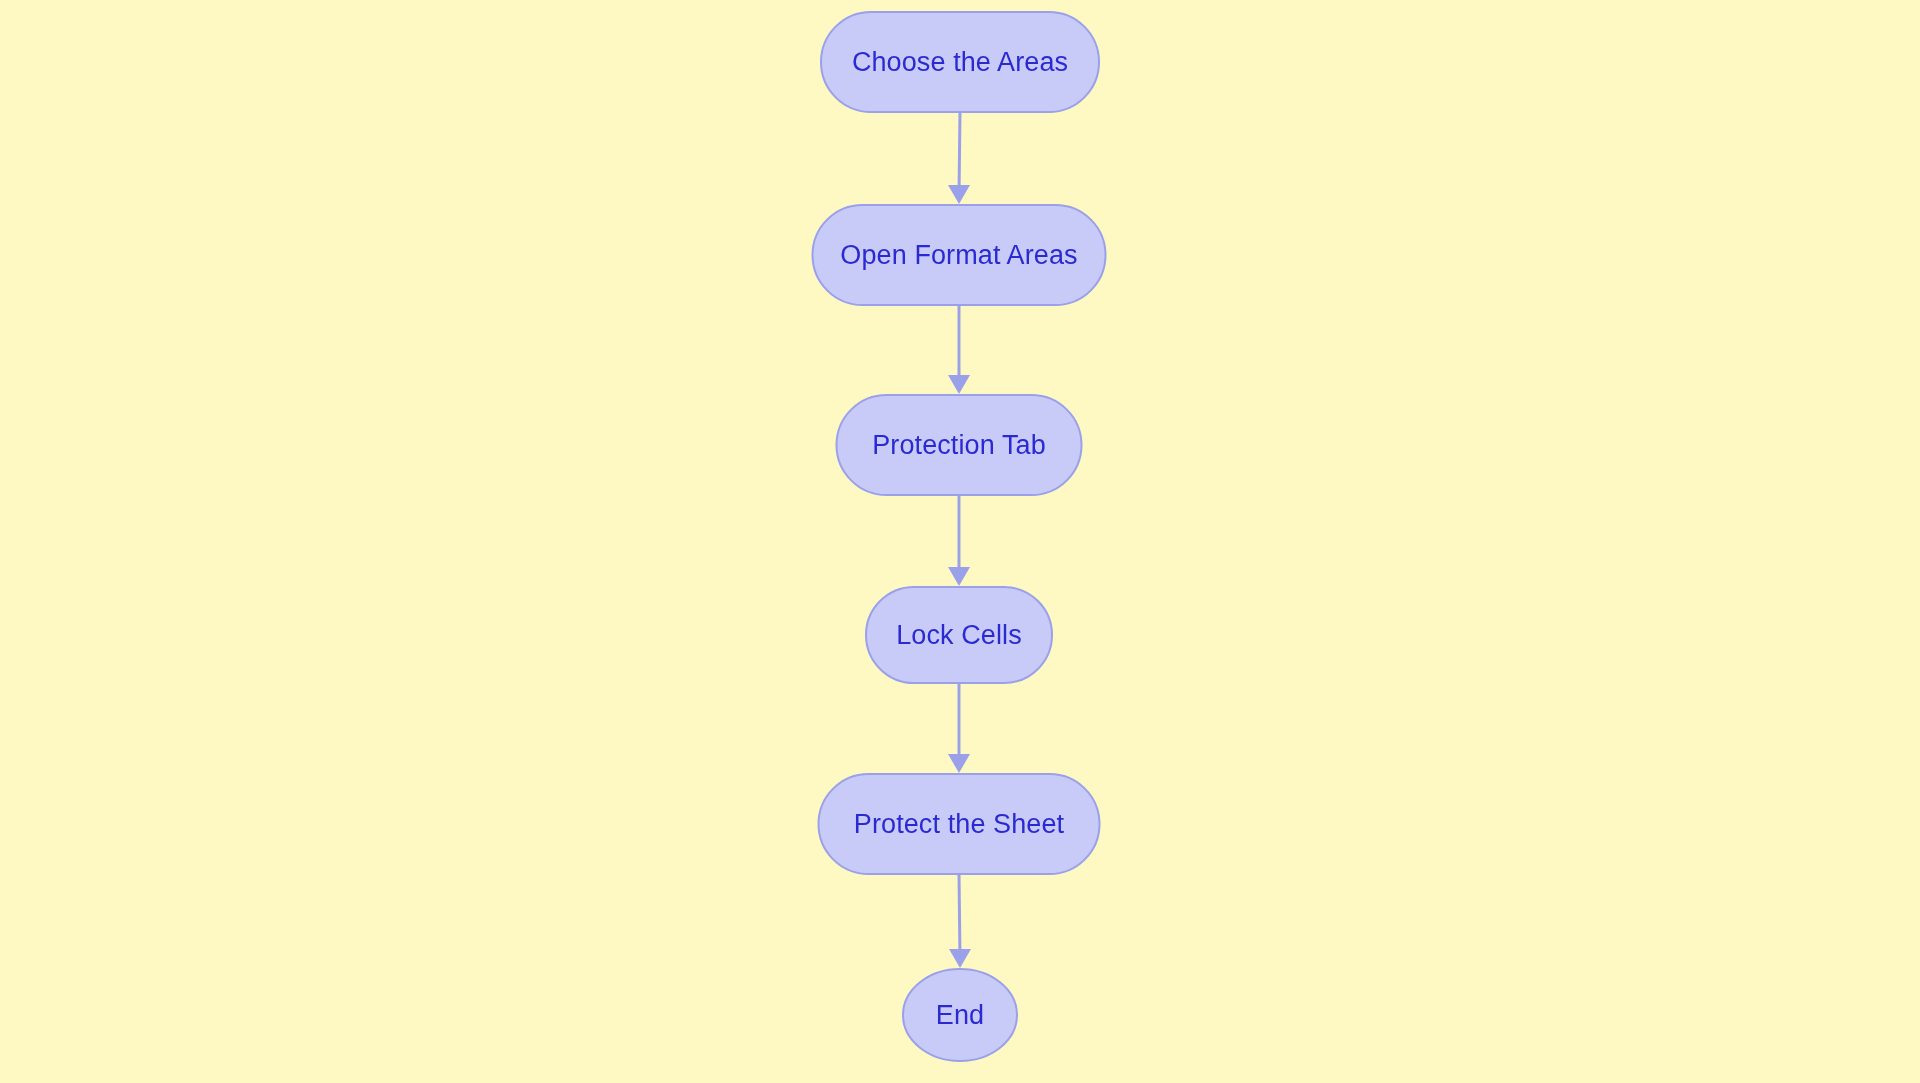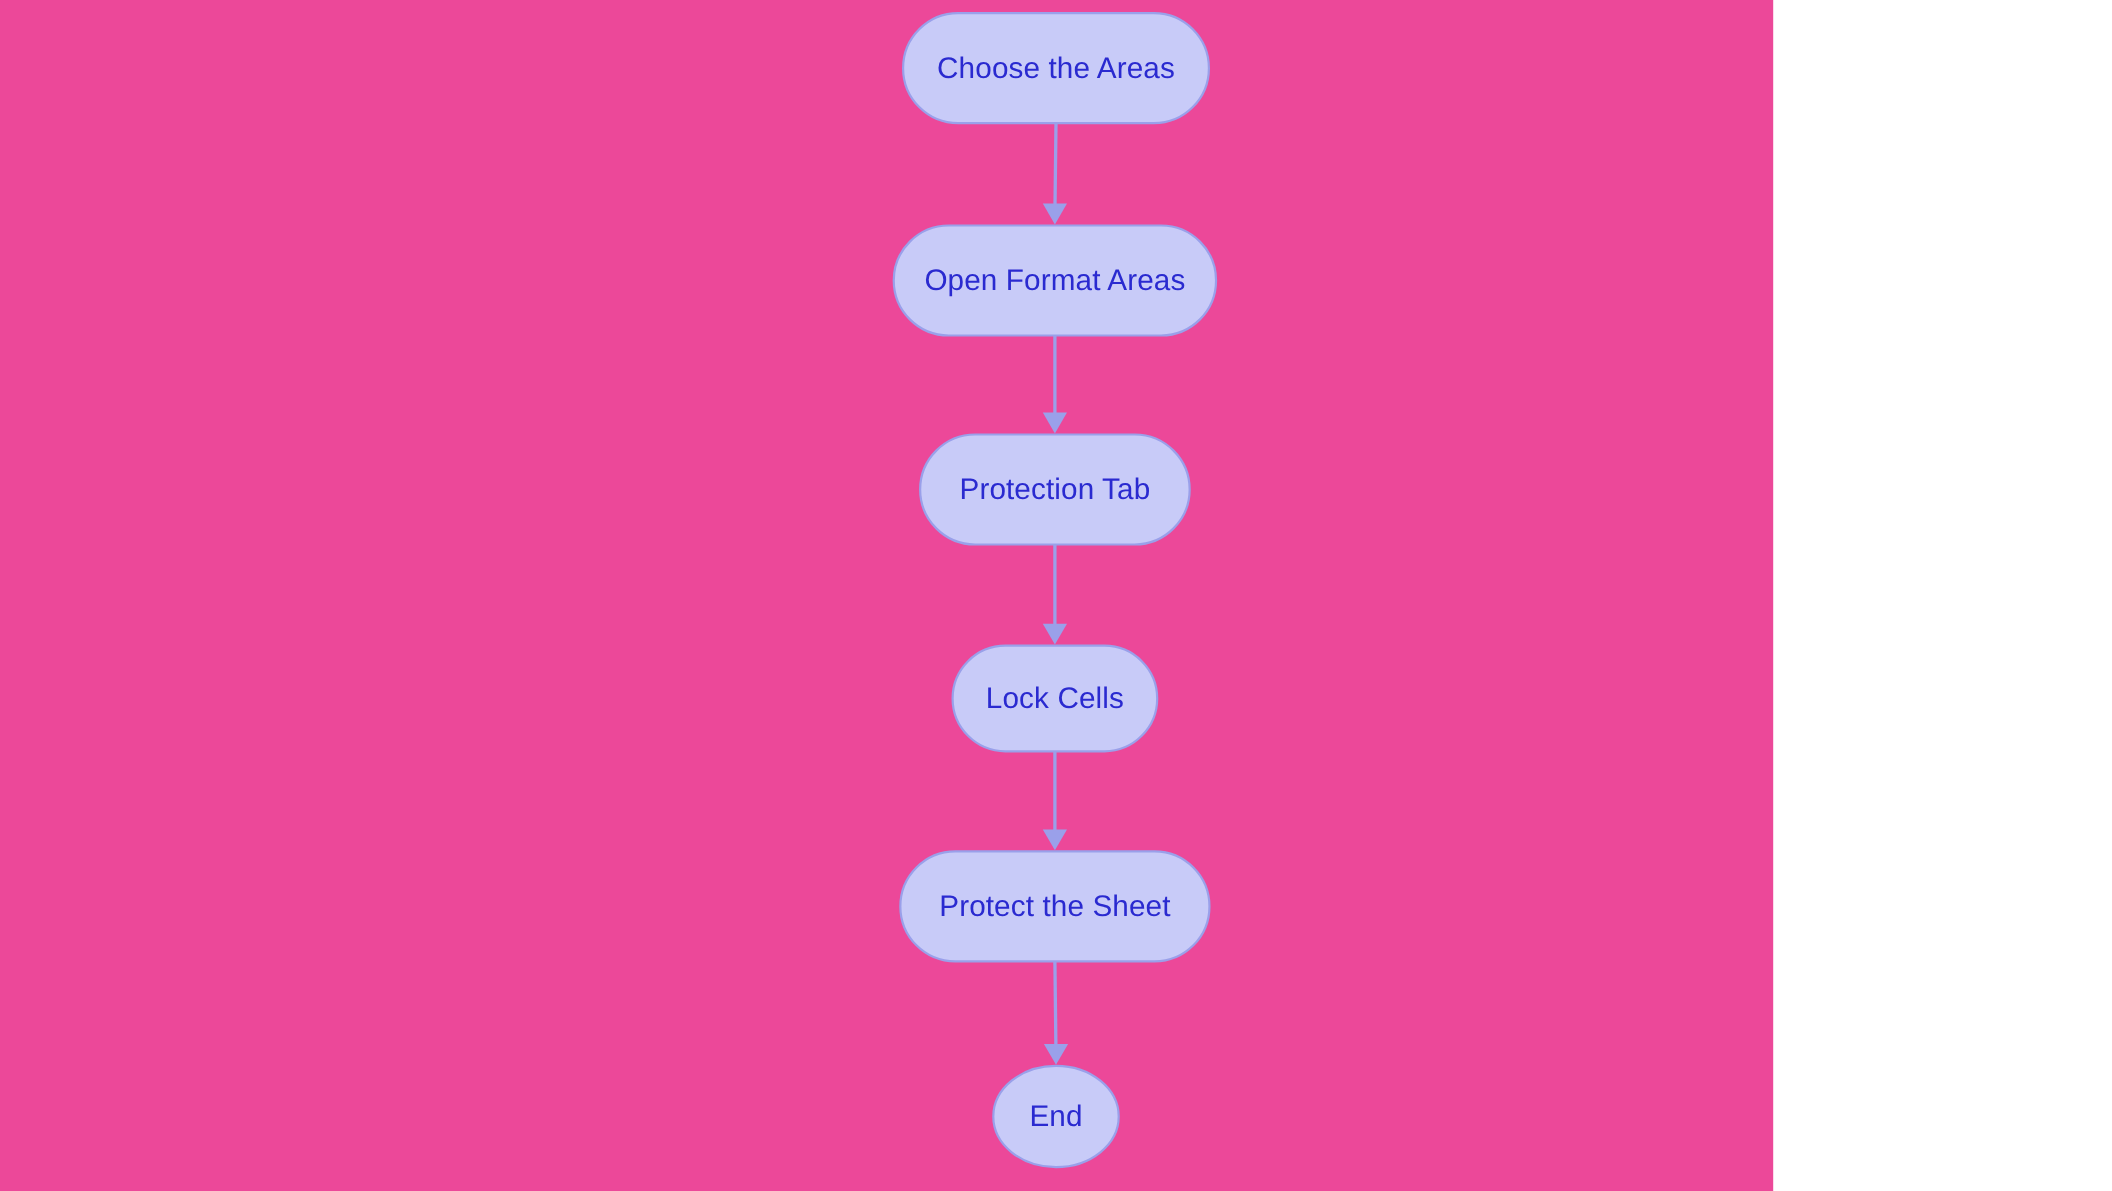--- a/index.html
+++ b/index.html
@@ -8,23 +8,23 @@
     background: #ffffff;
   }
   body {
     width: 1920px;
     height: 1083px;
     overflow: hidden;
     font-family: "Liberation Sans", sans-serif;
   }
   #flowchart-canvas {
     position: relative;
-    width: 1612px;
+    width: 1920px;
     height: 1083px;
-    background: #ec4899;
+    background: #fef9c3;
   }
   #flow-svg {
     position: absolute;
     top: 0;
     left: 0;
     width: 1920px;
     height: 1083px;
     display: block;
   }
   .node-label {

